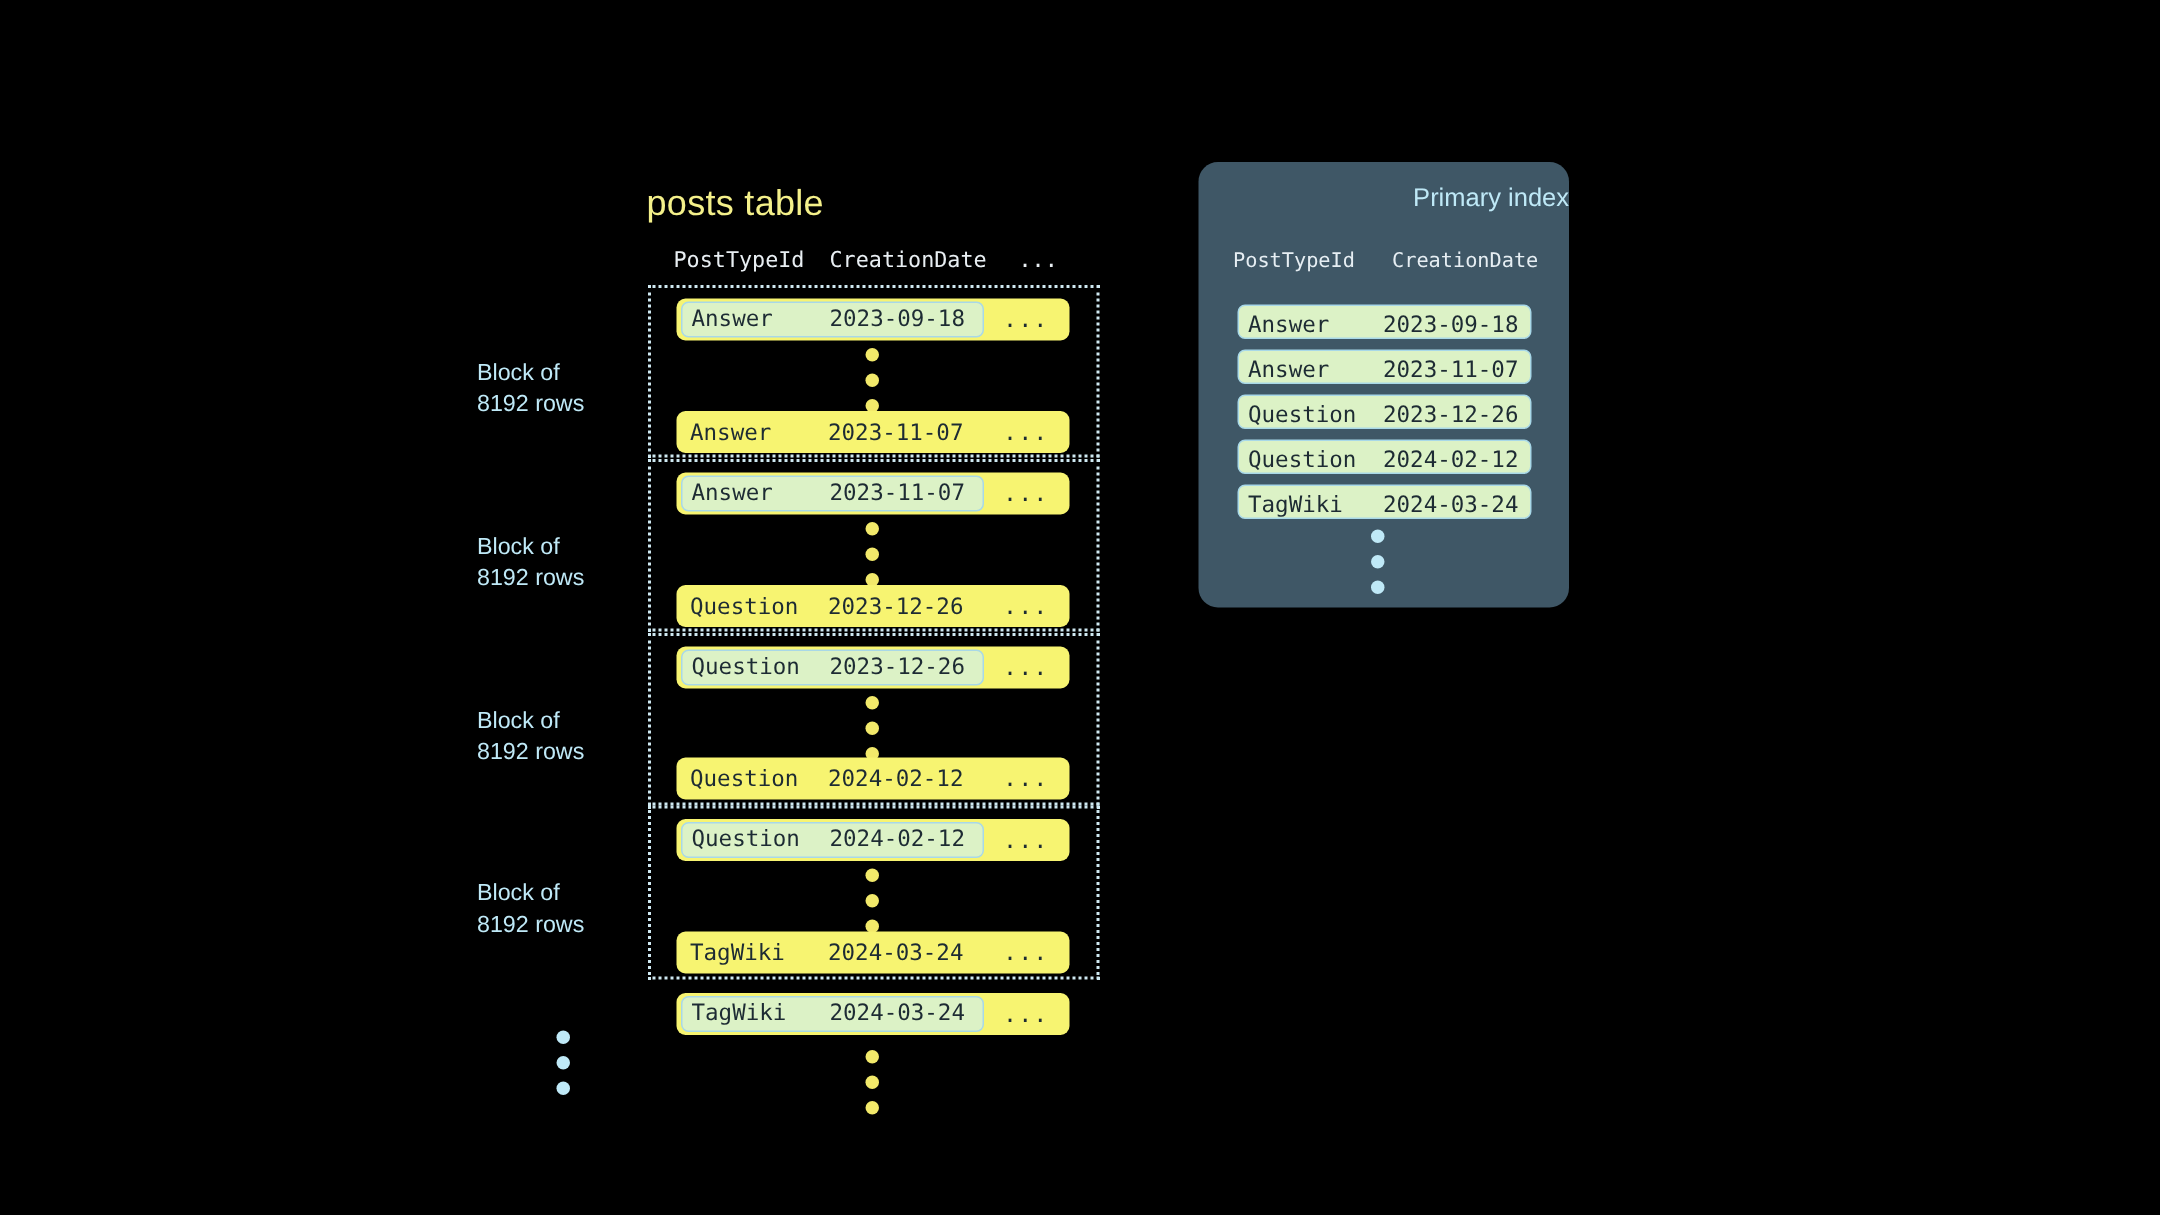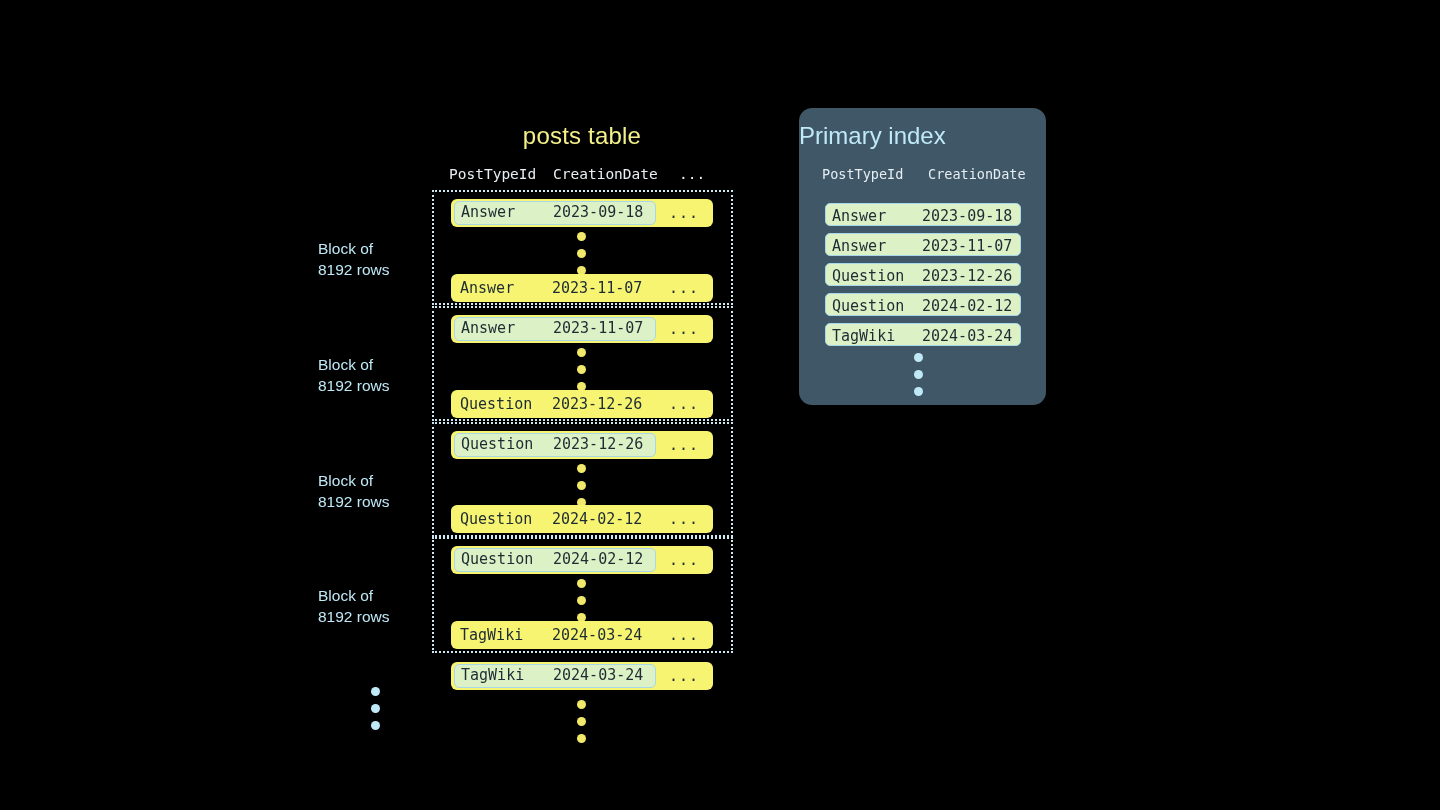--- a/index.html
+++ b/index.html
@@ -7,21 +7,21 @@
     width: 1440px; height: 810px;
     background: #000000;
     overflow: hidden;
     font-family: "Liberation Sans", sans-serif;
   }
   #stage { position: relative; width: 1440px; height: 810px; }
 
   
   #posts-title {
     position: absolute; left: 431px; top: 122px; width: 302px;
-    text-align: center;
+    text-align: left;
     font-size: 24px; color: #f4f08a; letter-spacing: .2px;
   }
   #posts-header {
     position: absolute; left: 449px; top: 166px; width: 264px; height: 20px;
     font-family: "DejaVu Sans Mono", monospace;
     font-size: 14.5px; color: #e8eef2;
   }
   #posts-header .c1 { position: absolute; left: 0px;   top: 0; }
   #posts-header .c2 { position: absolute; left: 104px; top: 0; }
   #posts-header .c3 { position: absolute; left: 230px; top: 0; }
@@ -80,22 +80,22 @@
 
   
   #index-panel {
     position: absolute;
     left: 799px; top: 108px; width: 247px; height: 297px;
     background: #3f5766;
     border-radius: 13px;
   }
   #index-title {
     position: absolute; left: 0; top: 14px; width: 247px;
-    text-align: left;
-    font-size: 24px; color: #bfe9f7;
+    text-align: right;
+    font-size: 17px; color: #bfe9f7;
   }
   #index-header {
     position: absolute; left: 23px; top: 58px; width: 205px; height: 18px;
     font-family: "DejaVu Sans Mono", monospace;
     font-size: 13.5px; color: #e6eef3;
   }
   #index-header .c1 { position: absolute; left: 0px;   top: 0; }
   #index-header .c2 { position: absolute; left: 106px; top: 0; }
 
   .idx-row {

